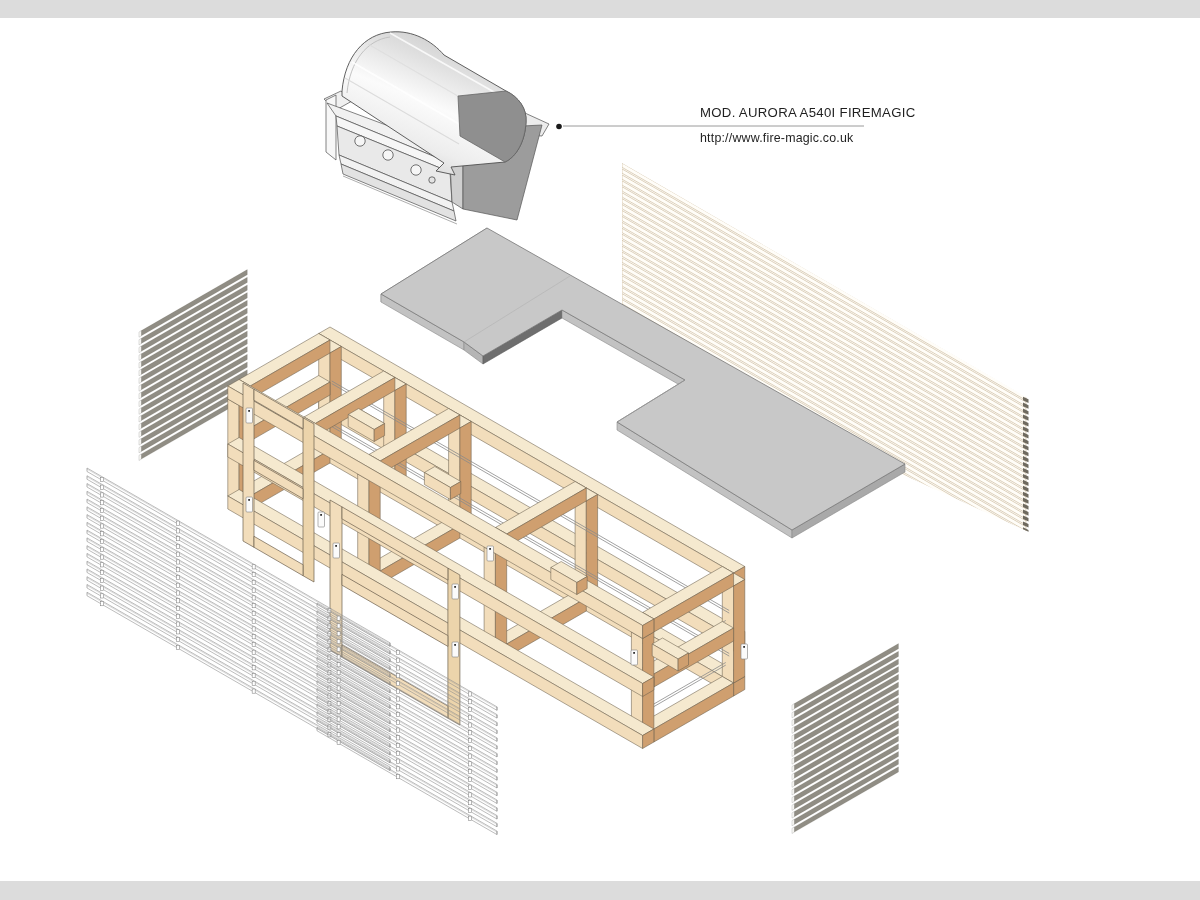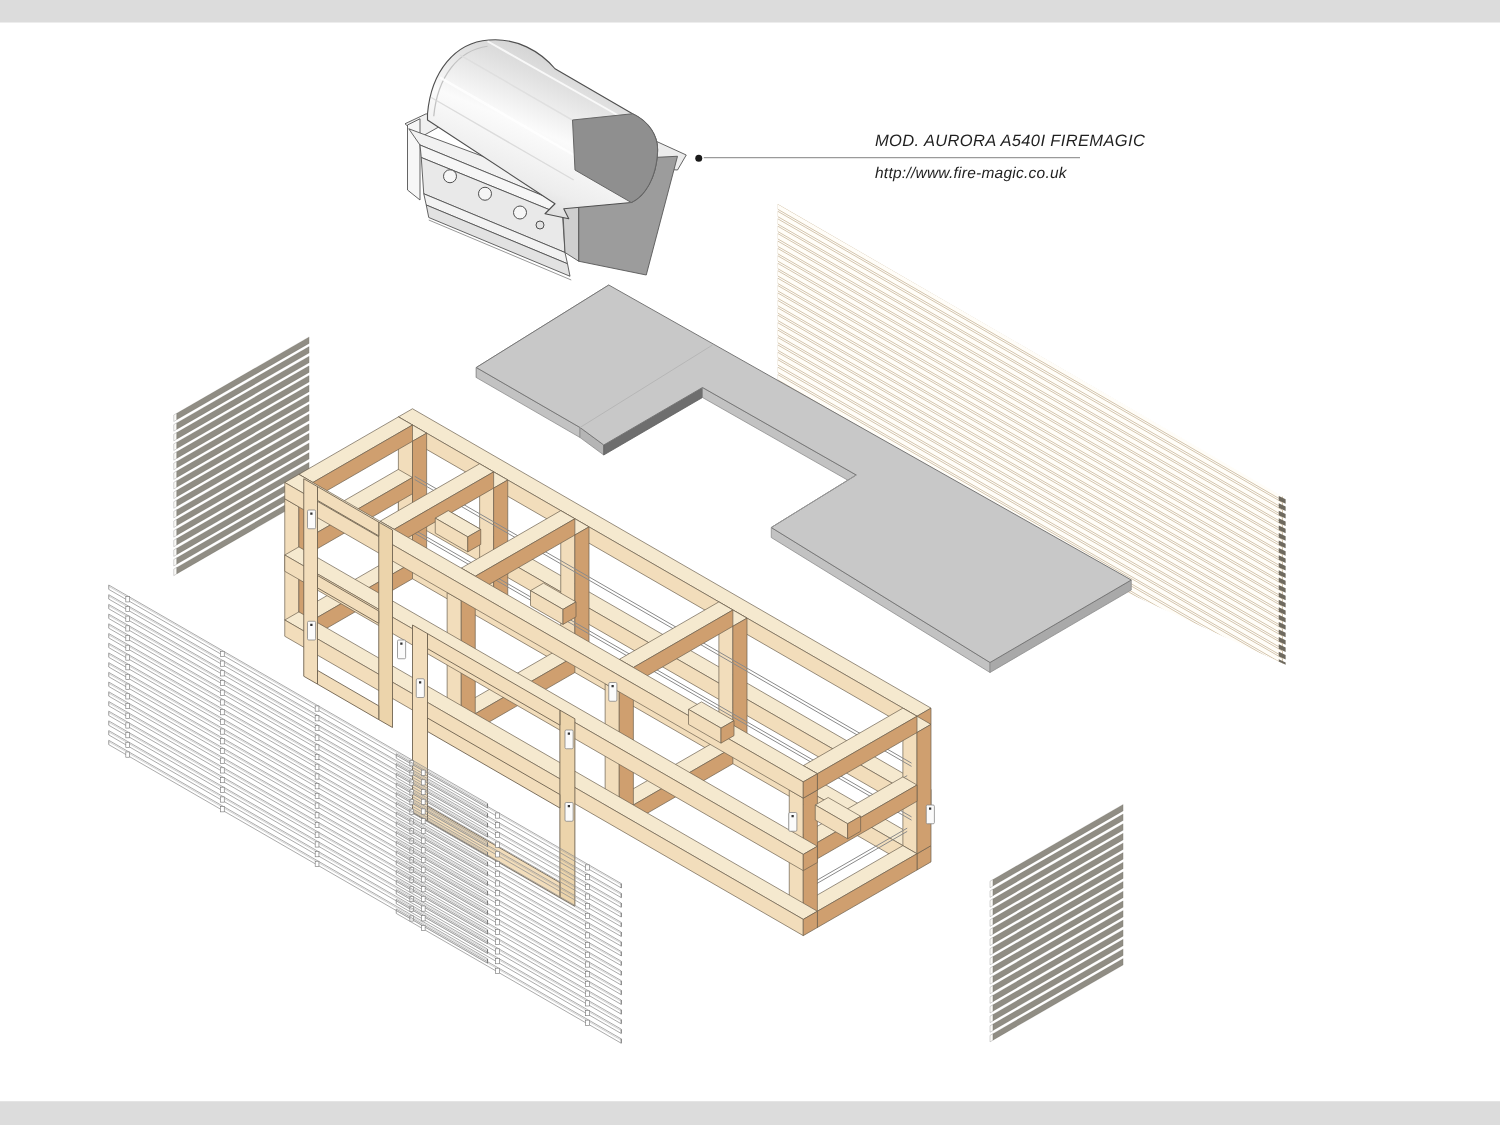--- a/index.html
+++ b/index.html
@@ -1,17 +1,17 @@
 <!DOCTYPE html>
 <html style="--c-bg: #ffffff; --c-margin-strip: #dcdcdc; --c-text: #1f1f1f; --c-leader: #9a9a9a; --c-timber-top: #f5e9cf; --c-timber-front: #f2ddbb; --c-timber-dark: #cf9f6f; --c-timber-outline: #6b5f4d; --c-slat-gray: #908d84; --c-slat-cap: #fbfaf7; --c-counter-top: #c8c8c8; --c-counter-front: #bfbfbf; --c-counter-side: #a9a9a9; --c-counter-back-edge: #e8e8e8; --c-counter-notch: #6e6e6e; --c-counter-outline: #777777; --c-wire-stroke: #8f8f8f; --c-backpanel-fill: #fffdf8; --c-backpanel-stroke: #c6b291; --c-backpanel-cap: #6f6a5f; --c-grill-light: #f6f6f6; --c-grill-mid: #e9e9e9; --c-grill-dark: #8f8f8f; --c-grill-firebox: #9c9c9c; --c-grill-outline: #4f4f4f;"><head>
 <meta charset="utf-8">
 <style>
   html,body{margin:0;padding:0;background:#ffffff;}
   .stage{position:relative;width:1200px;height:900px;overflow:hidden;background:var(--c-bg,#fff);
-         font-family:"Liberation Sans", sans-serif;font-style:italic;}
+         font-family:"Liberation Sans", sans-serif;}
   svg{position:absolute;left:0;top:0;}
   text{font-family:"Liberation Sans", sans-serif;fill:var(--c-text,#1f1f1f);}
   .lbl-model{font-size:13.2px;letter-spacing:.3px;}
   .lbl-url{font-size:12.4px;letter-spacing:.2px;}
 </style>
 </head>
 <body>
 
 <div class="stage">
 <svg id="cv" width="1200" height="900" viewBox="0 0 1200 900">

